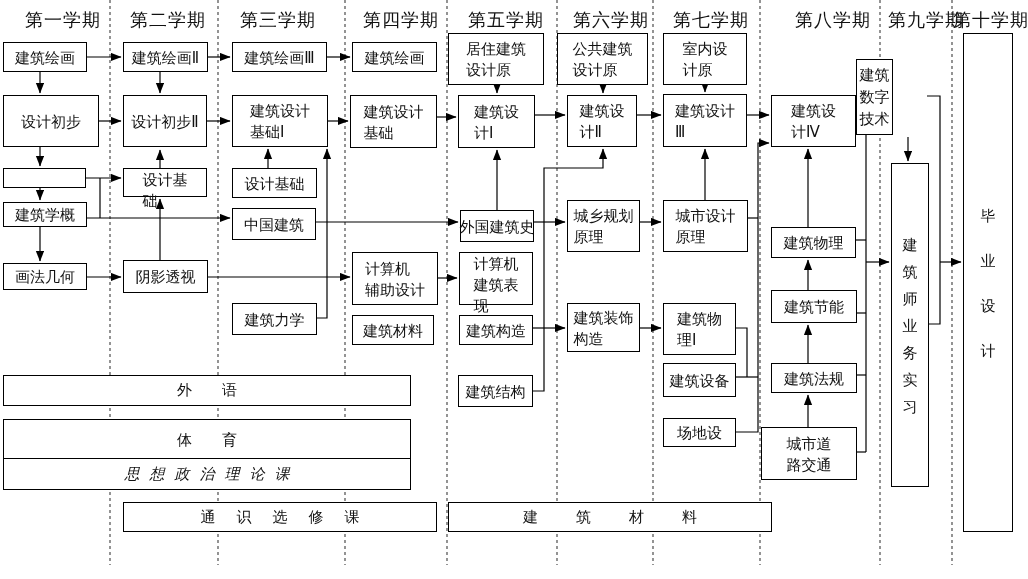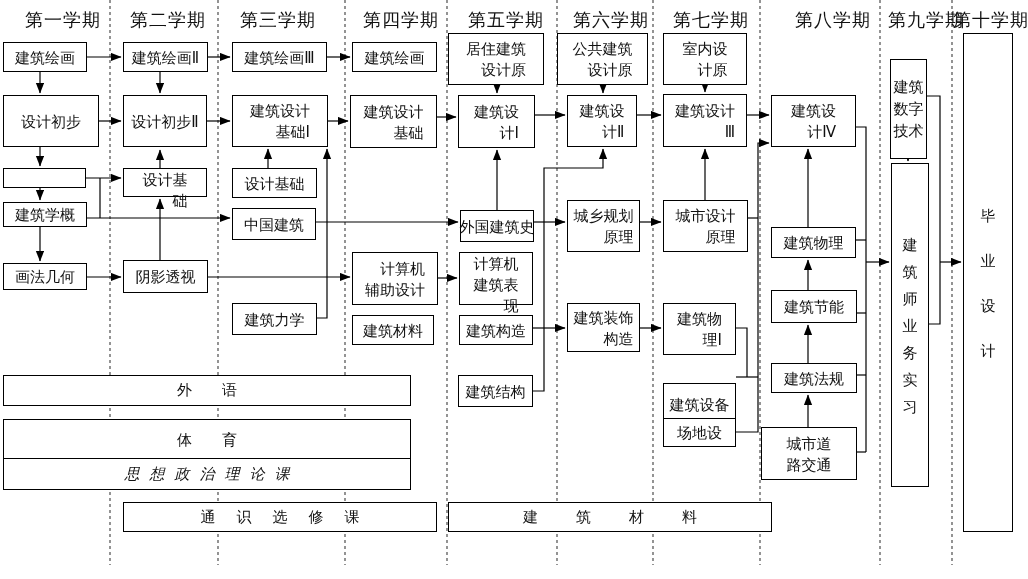--- a/index.html
+++ b/index.html
@@ -4,21 +4,21 @@
 <style>
   html,body{margin:0;padding:0;background:#fff;}
   .canvas{position:relative;width:1028px;height:579px;background:#fff;overflow:hidden;
           font-family:"Liberation Sans","DejaVu Sans",sans-serif;color:#111;}
   .wires{position:absolute;left:0;top:0;}
   .dash line{stroke:#4d4d4d;stroke-width:1.2;stroke-dasharray:3 3;}
   .wire line,.wire polyline{stroke:#000;stroke-width:1.2;fill:none;}
   #ah path{fill:#000;}
   .hdr{position:absolute;top:8px;font-size:18px;letter-spacing:1px;white-space:pre;font-weight:400;}
   .box{position:absolute;box-sizing:border-box;border:1px solid #000;background:#fff;
-       display:flex;align-items:center;justify-content:center;text-align:right;
+       display:flex;align-items:center;justify-content:center;text-align:left;
        font-size:15px;line-height:21px;white-space:pre;}
   .topclip{align-items:flex-start;padding-top:0;}
   .lh22{line-height:22px;}
   .lh27{line-height:27px;}
   .lh45{line-height:45px;}
   .bar{position:absolute;box-sizing:border-box;border:1px solid #000;background:#fff;
        display:flex;align-items:center;justify-content:center;font-size:15px;white-space:pre;}
   .sp-a{letter-spacing:30px;margin-right:-30px;}
   .sp-b{letter-spacing:10px;margin-right:-10px;font-style:italic;}
   .sp-c{letter-spacing:21px;margin-right:-21px;}
@@ -173,32 +173,32 @@
 构造</div>
 
   <div class="box" style="left:663px;top:33px;width:84px;height:52px">室内设
 计原</div>
   <div class="box" style="left:663px;top:94px;width:84px;height:53px">建筑设计
 Ⅲ</div>
   <div class="box" style="left:663px;top:200px;width:85px;height:52px">城市设计
 原理</div>
   <div class="box" style="left:663px;top:303px;width:73px;height:52px">建筑物
 理Ⅰ</div>
-  <div class="box" style="left:663px;top:383px;width:73px;height:42px">建筑设备</div>
+  <div class="box" style="left:663px;top:363px;width:73px;height:34px">建筑设备</div>
   <div class="box" style="left:663px;top:418px;width:73px;height:29px">场地设</div>
 
   <div class="box" style="left:771px;top:95px;width:85px;height:52px">建筑设
 计Ⅳ</div>
   <div class="box" style="left:771px;top:227px;width:85px;height:31px">建筑物理</div>
   <div class="box" style="left:771px;top:290px;width:86px;height:33px">建筑节能</div>
   <div class="box" style="left:771px;top:363px;width:86px;height:30px">建筑法规</div>
   <div class="box" style="left:761px;top:427px;width:96px;height:53px">城市道
 路交通</div>
 
-  <div class="box lh22" style="left:890px;top:59px;width:37px;height:100px">建筑
+  <div class="box lh22" style="left:856px;top:59px;width:37px;height:76px">建筑
 数字
 技术</div>
   <div class="box lh27" style="left:891px;top:163px;width:38px;height:324px">建
 筑
 师
 业
 务
 实
 习</div>
 

